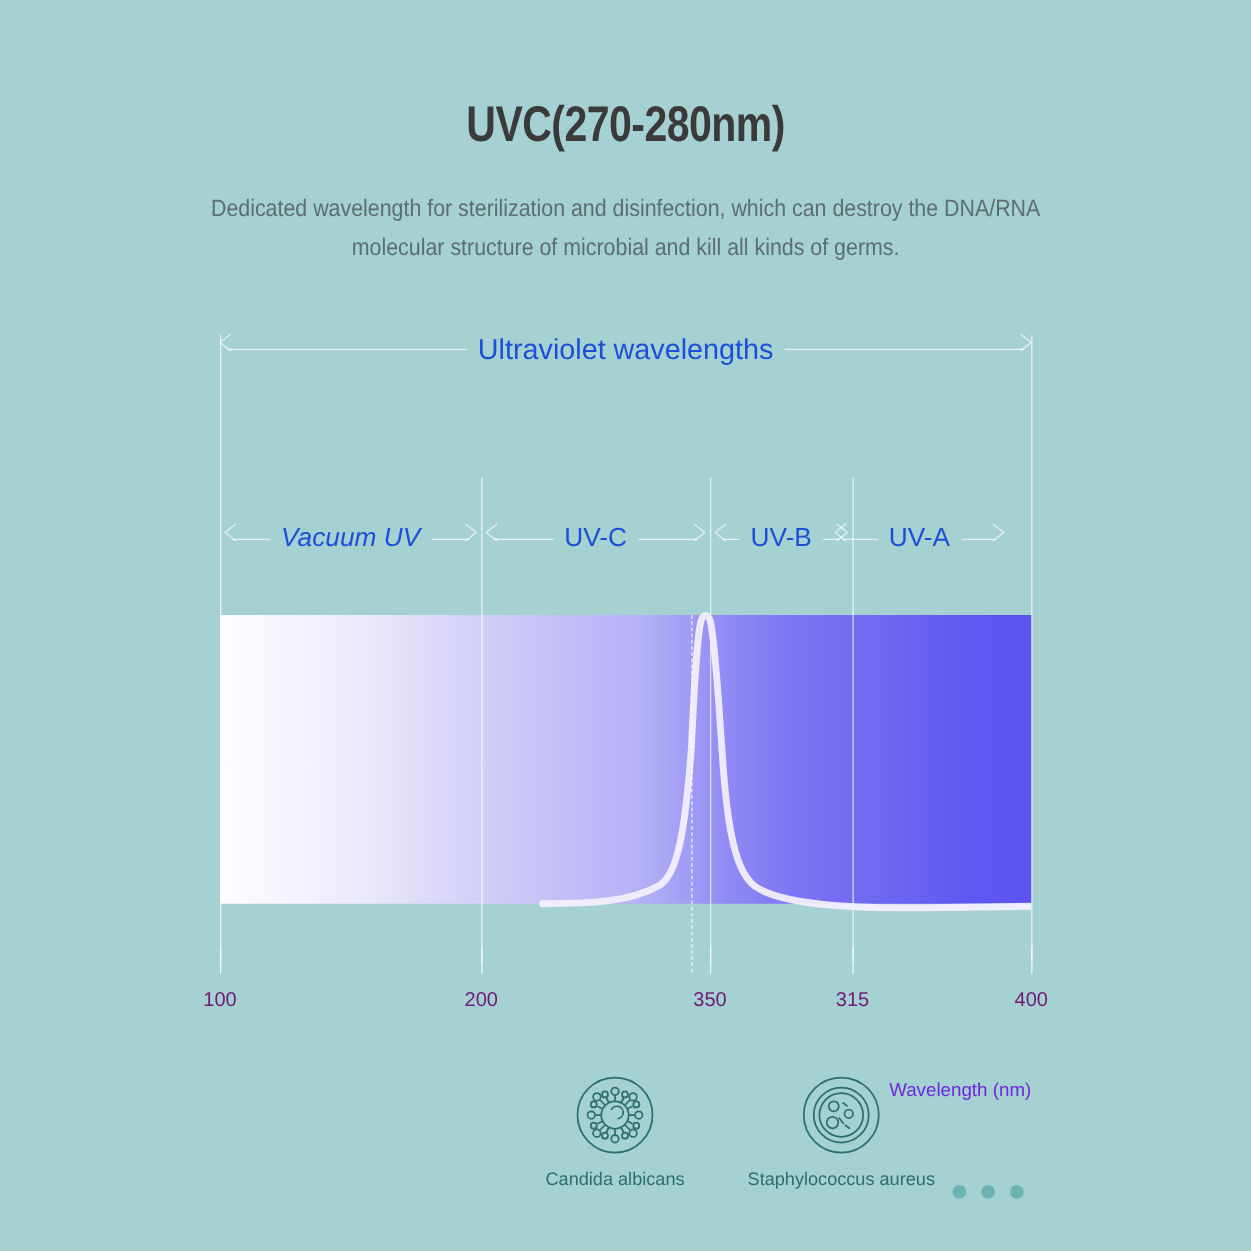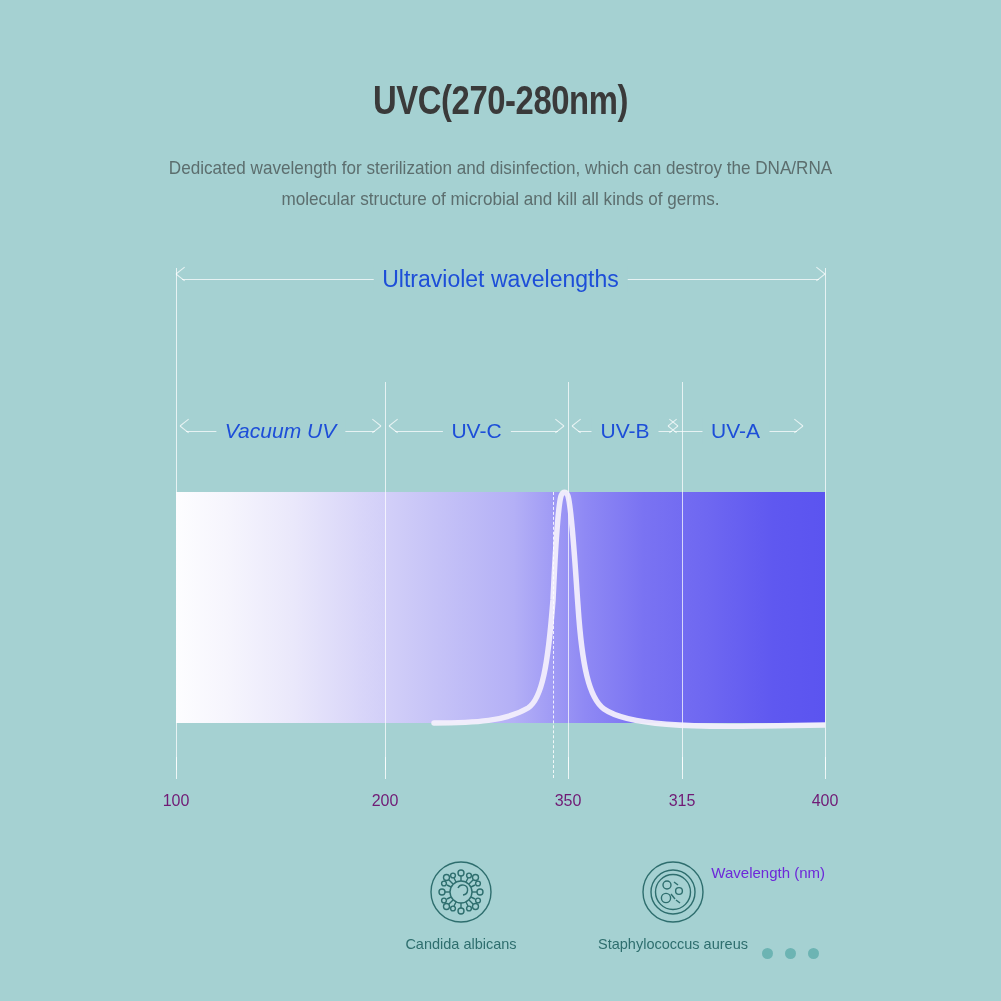--- a/index.html
+++ b/index.html
@@ -240,21 +240,21 @@
     <div class="tick-label" style="left:568px;">350</div>
     <div class="tick-label" style="left:682px;">315</div>
     <div class="tick-label" style="left:825px;text-align:center;">400</div>
 
     <div class="axis-caption">Wavelength (nm)</div>
   </div>
 
   <div class="germs">
 
 
-    <div class="germ" style="left:386px;top:0;">
+    <div class="germ" style="left:417px;top:0;">
       <svg class="icon" viewBox="0 0 64 64">
         <circle cx="32" cy="32" r="30" fill="none" stroke="#2e6e6e" stroke-width="1.4"></circle>
         <g stroke="#2e6e6e" stroke-width="1.4" fill="none">
           <circle cx="32" cy="32" r="11"></circle>
           <path d="M29 28 a5 5 0 1 1 5 7"></path>
           <path d="M32 21 v-5"></path>
             <circle cx="32" cy="13" r="3"></circle>
           <path d="M24 24 l-4 -4"></path>
             <circle cx="17.5" cy="17.5" r="3"></circle>
           <path d="M21 32 h-5"></path>

